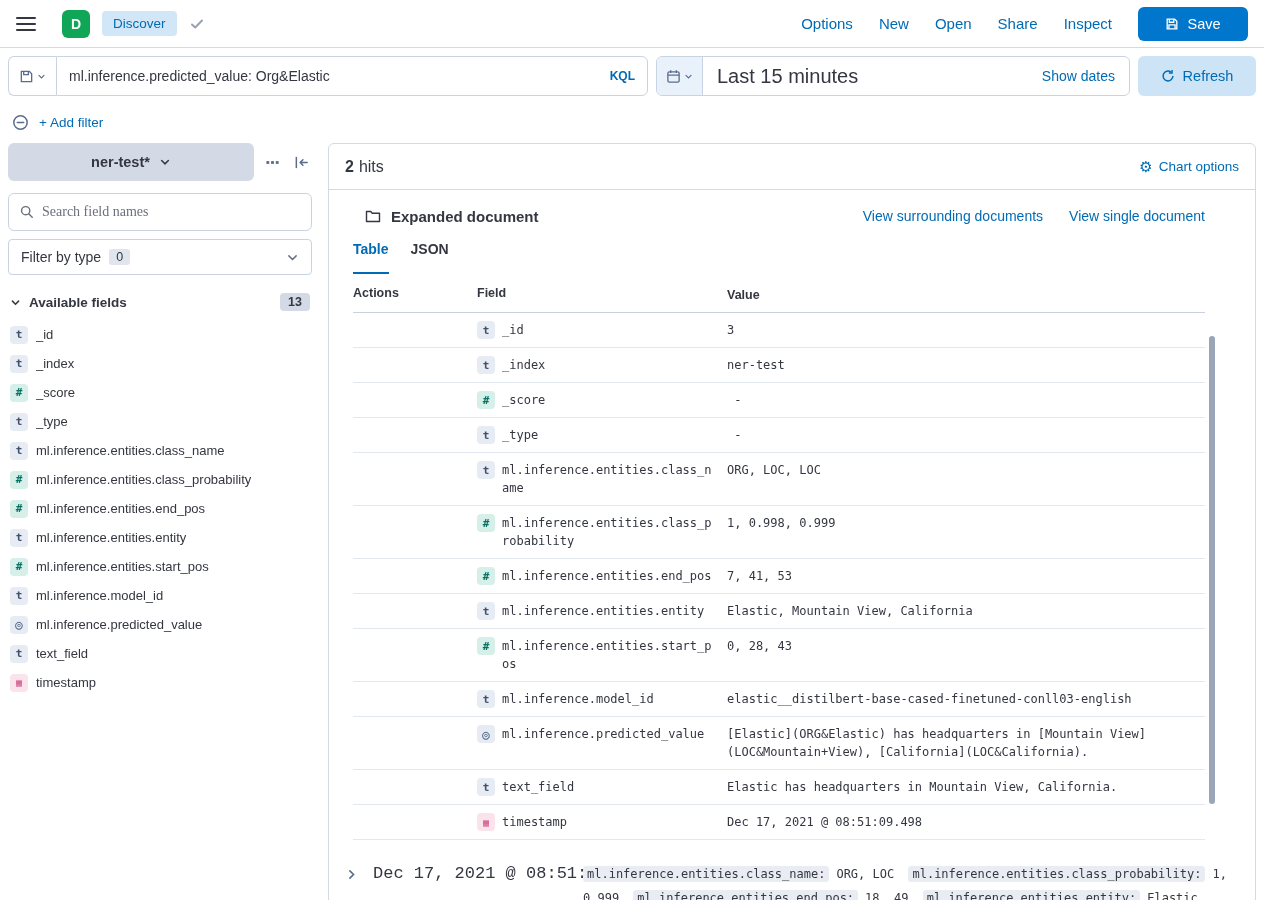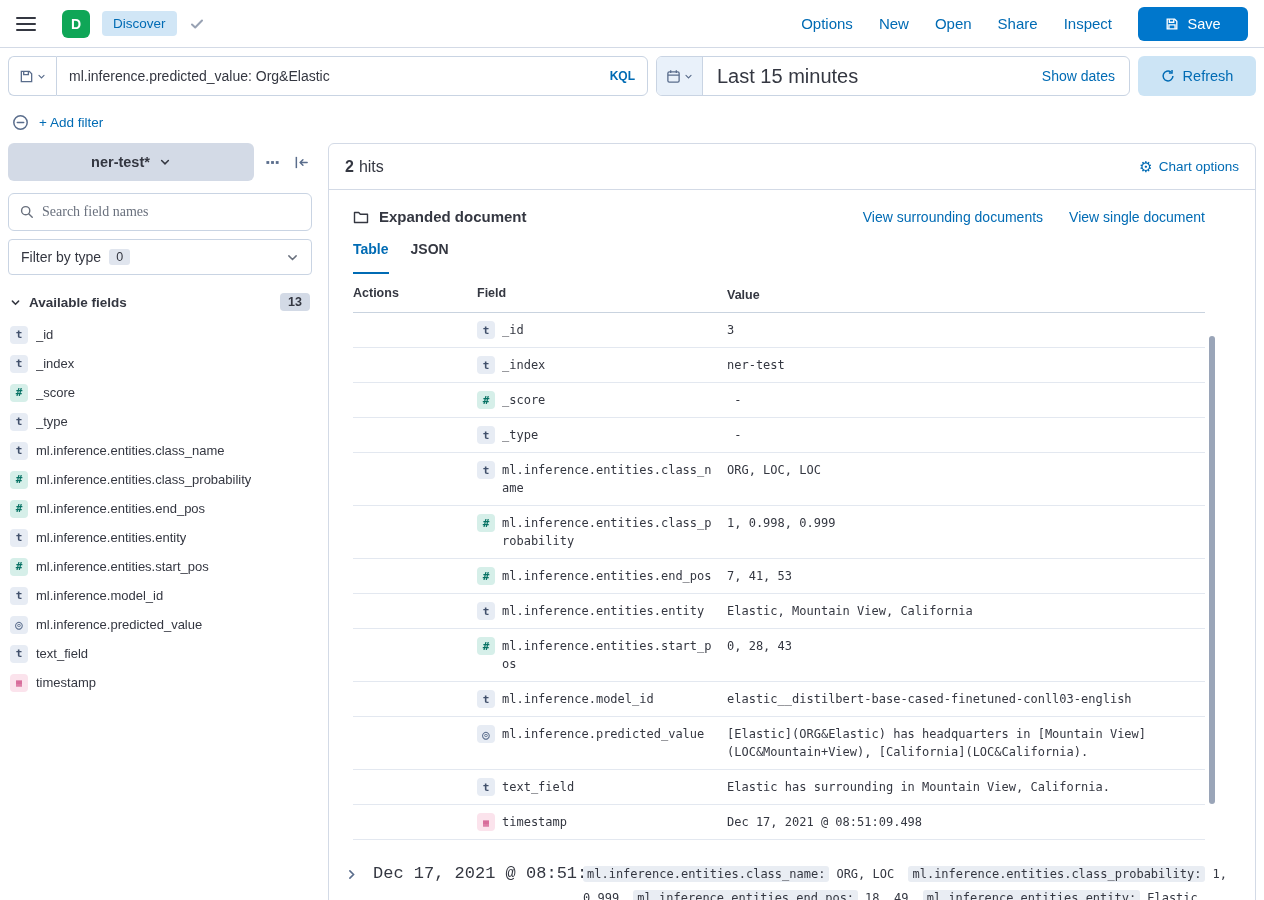--- a/index.html
+++ b/index.html
@@ -69,21 +69,21 @@
 
   
   .main-card{flex:1;border:1px solid #d3dae6;border-radius:6px;background:#fff;position:relative;height:864px;}
   .hits-bar{height:46px;display:flex;align-items:center;padding:0 16px;border-bottom:1px solid #d3dae6;}
   .hits-count{font-size:16px;font-weight:700;}
   .hits-label{font-size:16px;margin-left:5px;}
   .chart-options{margin-left:auto;display:flex;align-items:center;gap:6px;color:#006bb4;font-size:13.5px;font-weight:500;cursor:pointer;}
   .gear{font-size:15px;line-height:1;}
 
   .doc-section{padding:18px 50px 0 24px;}
-  .doc-header{display:flex;align-items:center;gap:10px;}
+  .doc-header{display:flex;gap:10px;margin-left:12px;}
   .doc-header .folder{color:#343741;display:flex;}
   .doc-title{font-size:15px;font-weight:700;}
   .doc-links{margin-left:auto;display:flex;gap:26px;}
   .doc-link{font-size:14px;font-weight:500;color:#006bb4;cursor:pointer;}
   .tabs{margin-top:16px;display:flex;gap:22px;}
   .tab{font-size:14px;font-weight:600;padding-bottom:15px;color:#343741;cursor:pointer;border-bottom:2px solid transparent;}
   .tab.active{color:#006bb4;border-bottom-color:#006bb4;}
 
   .tbl-header{display:flex;padding:12px 0 8px;border-bottom:1px solid #c9d3df;font-size:12.5px;font-weight:700;}
   .c-actions{width:124px;flex-shrink:0;}
@@ -444,21 +444,21 @@
     </div>
     <div class="c-value">[Elastic](ORG&amp;Elastic) has headquarters in [Mountain View](LOC&amp;Mountain+View), [California](LOC&amp;California).</div>
   </div>
 
   <div class="tbl-row">
     <div class="c-actions"></div>
     <div class="c-field">
       <span class="ficon fi-text">t</span>
       <span class="fname">text_field</span>
     </div>
-    <div class="c-value">Elastic has surrounding in Mountain View, California.</div>
+    <div class="c-value">Elastic has headquarters in Mountain View, California.</div>
   </div>
 
   <div class="tbl-row">
     <div class="c-actions"></div>
     <div class="c-field">
       <span class="ficon fi-date">▦</span>
       <span class="fname">timestamp</span>
     </div>
     <div class="c-value">Dec 17, 2021 @ 08:51:09.498</div>
   </div>

